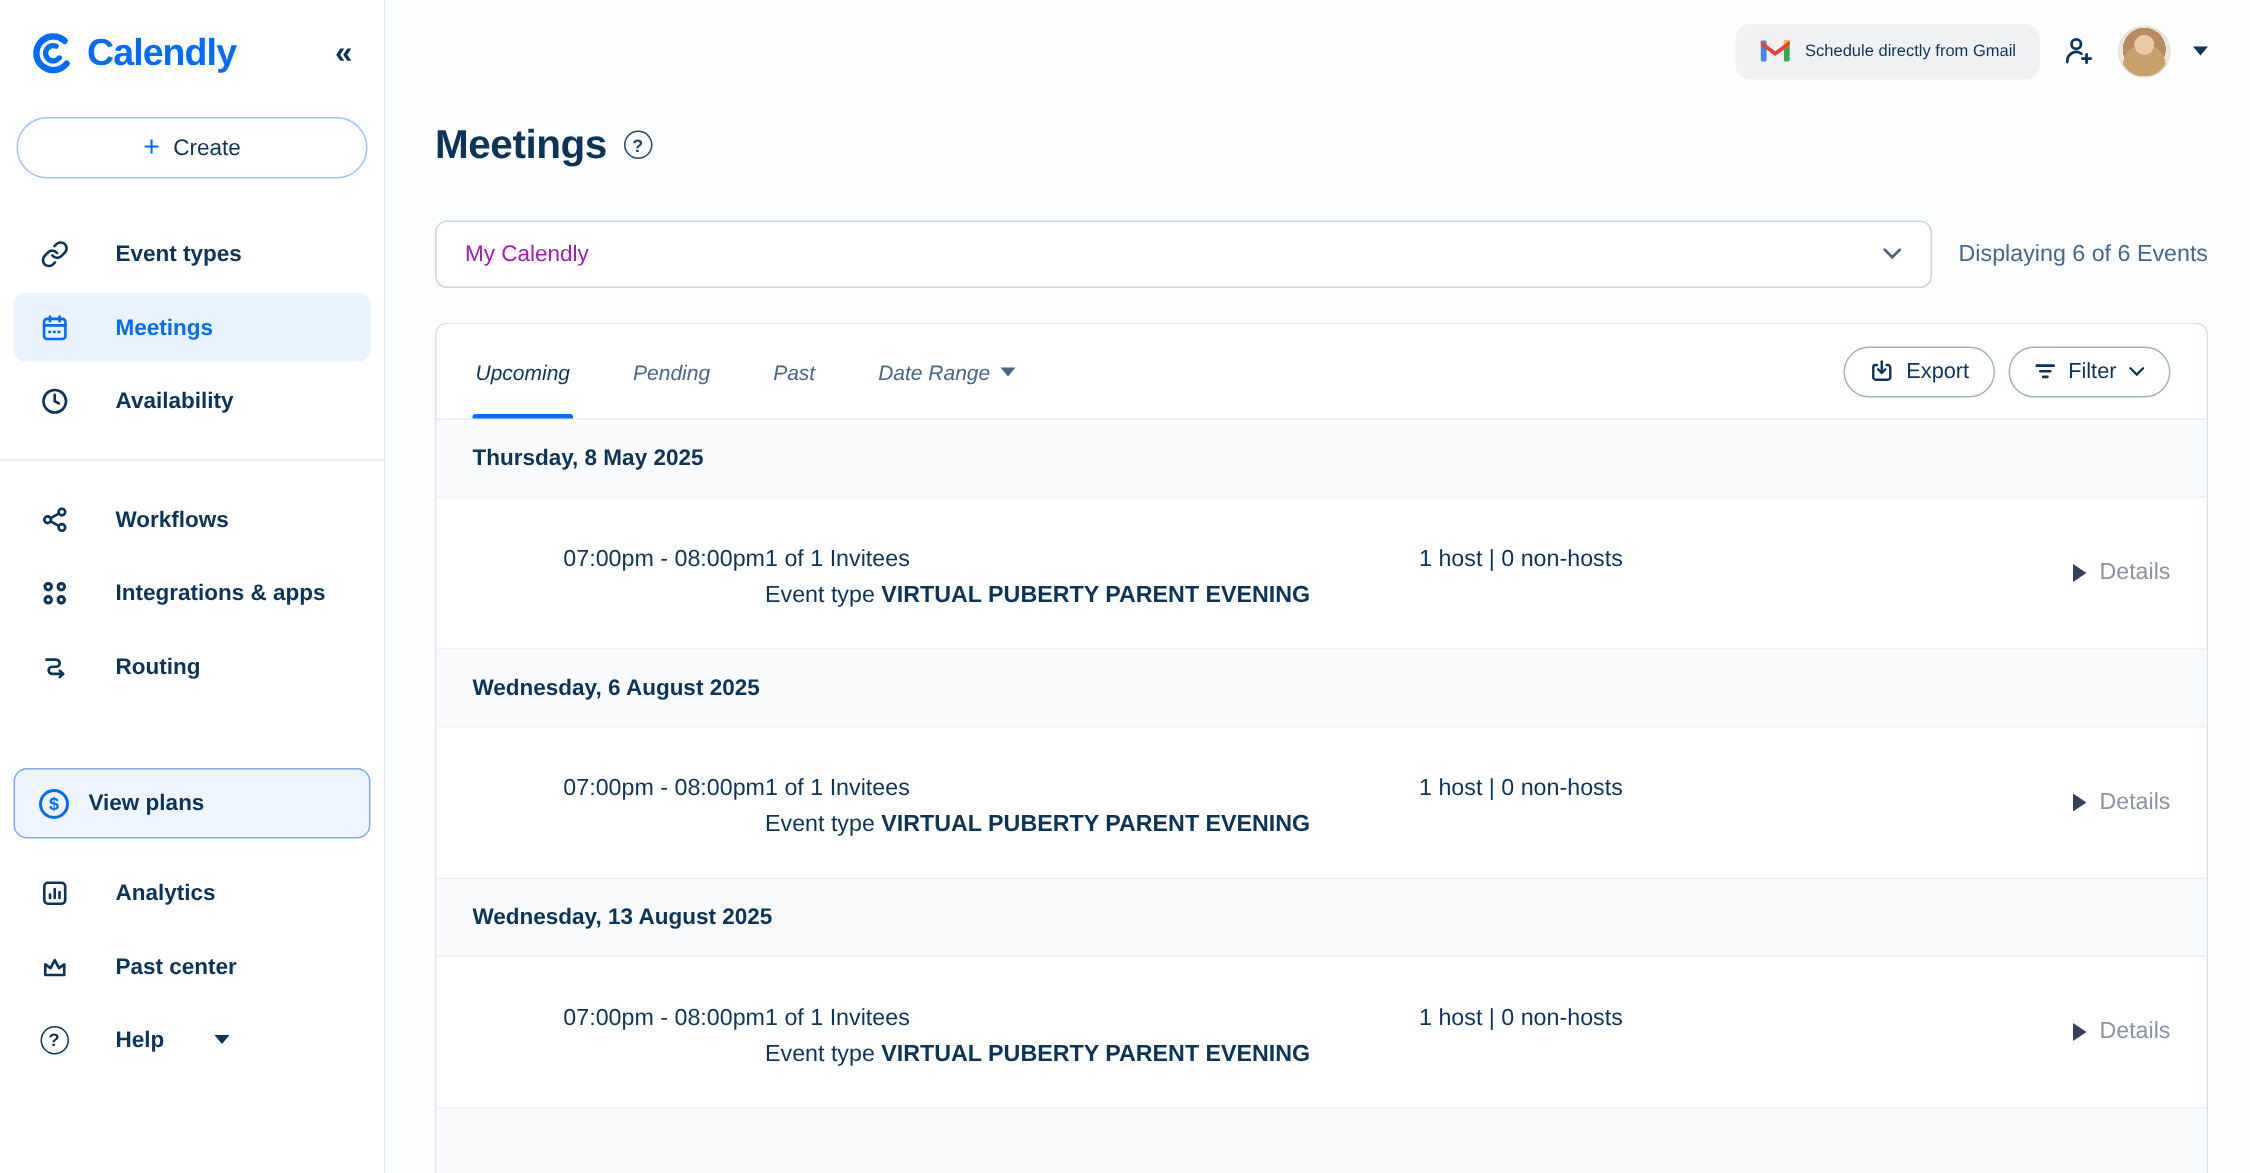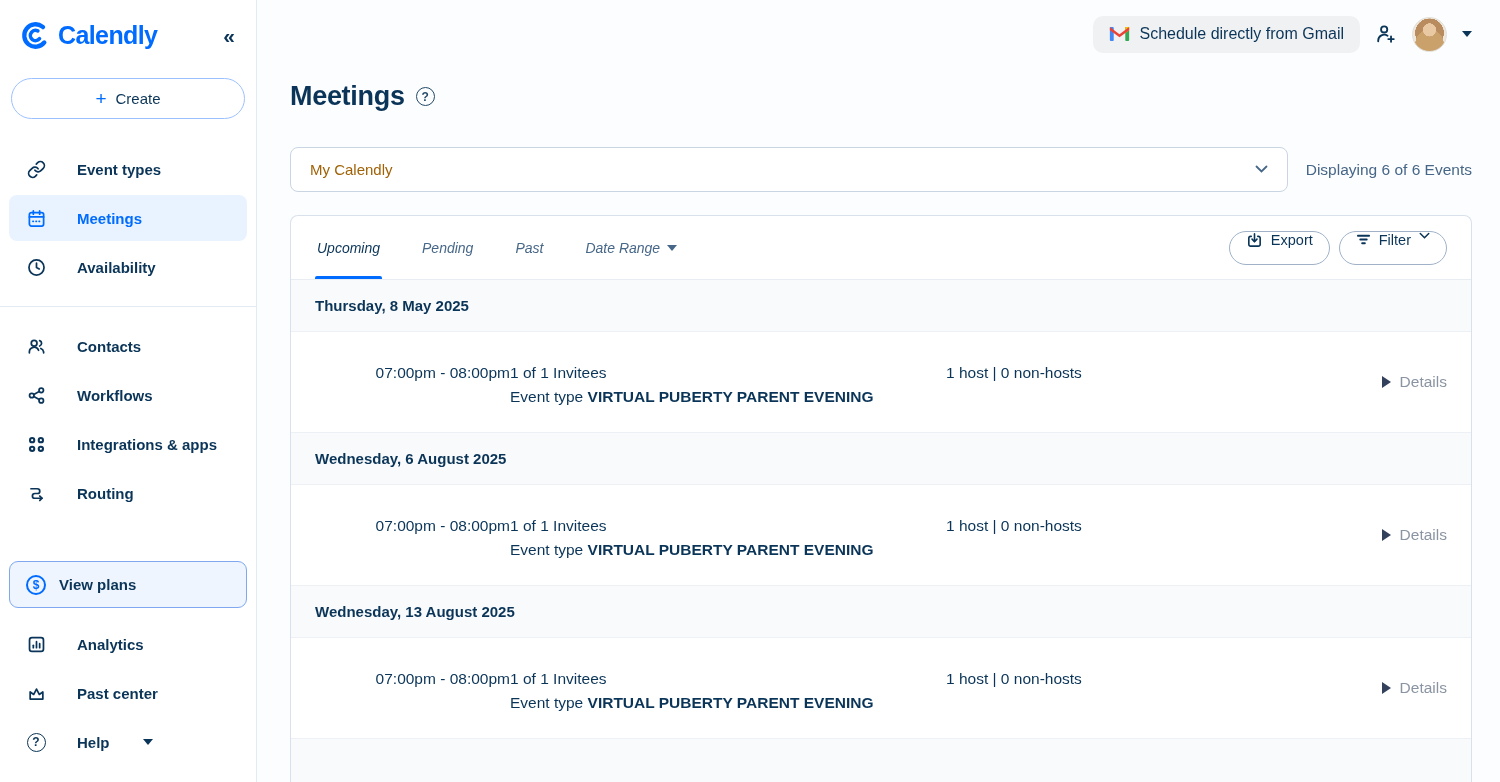--- a/index.html
+++ b/index.html
@@ -87,42 +87,42 @@
     background:#fcfdfe;
     overflow:hidden;
   }
   .topbar {
     height:68px; display:flex; align-items:center; justify-content:flex-end; gap:15px;
   }
   .gmail-pill {
     background:#f0f1f3; border-radius:10px;
     height:37px; padding:0 16px;
     display:flex; align-items:center; gap:9px;
-    font-size:16px; color:#0b3558; cursor:pointer;
+    font-size:11px; color:#0b3558; cursor:pointer;
   }
   .invite-icon { cursor:pointer; }
   .avatar {
     width:35px; height:35px; border-radius:50%; cursor:pointer;
     border:1px solid #e3e0db;
     background:
       radial-gradient(circle at 50% 36%, #e9c8a4 0 24%, rgba(0,0,0,0) 25%),
       radial-gradient(circle at 50% 78%, #caa06b 0 46%, rgba(0,0,0,0) 47%),
       radial-gradient(circle at 50% 45%, #b98c5f 0 58%, #efe7dc 59%);
   }
   .avatar-caret { cursor:pointer; }
 
   .page-title-row { display:flex; align-items:center; gap:11px; margin-top:13px; }
   .page-title { font-size:27px; font-weight:700; color:#0b3558; letter-spacing:-0.3px; }
 
   .toolbar-row { display:flex; align-items:center; margin-top:35px; }
   .team-select {
     flex:1; height:45px;
     background:#fff; border:1px solid #c9d5e3; border-radius:8px;
     display:flex; align-items:center; justify-content:space-between;
-    padding:0 19px; font-size:15px; color:#a16207; cursor:pointer;
+    padding:0 19px; font-size:15px; color:#a21caf; cursor:pointer;
   }
   .displaying { margin-left:18px; color:#476788; font-size:15.5px; white-space:nowrap; }
 
   
   .card {
     margin-top:23px; flex:1;
     background:#fff;
     border:1px solid #d9e1ec; border-bottom:none;
     border-radius:8px 8px 0 0;
     overflow:hidden;
@@ -141,21 +141,21 @@
   }
   .tab.active { color:#0b3558; font-weight:500; }
   .tab.active::after {
     content:""; position:absolute; left:0; right:0; bottom:0;
     height:3px; background:#006bff; border-radius:2px 2px 0 0;
   }
   .header-actions { margin-left:auto; display:flex; gap:9px; }
   .pill-btn {
     height:34px; border-radius:17px;
     border:1px solid #9fb2c8; background:#fff;
-    display:flex; gap:8px;
+    display:flex; align-items:center; gap:8px;
     padding:0 16px; font-size:14.5px; color:#0b3558; cursor:pointer;
   }
 
   .date-header {
     background:#f9fafc;
     border-bottom:1px solid #edf1f6;
     padding:17px 24px;
     font-size:15px; font-weight:700; color:#0b3558;
   }
   .event-row {
@@ -231,31 +231,20 @@
             <polyline points="12 6.5 12 12 15.5 13.8"></polyline>
         </svg>
       </span>
       <span>Availability</span>
     </div>
   </nav>
 
   <hr class="sidebar-divider">
 
   <nav class="nav" style="margin-top:0">
-    <div class="nav-item">
-      <span class="nicon">
-        <svg width="19" height="19" viewBox="0 0 24 24" fill="none" stroke="#0b3558" stroke-width="2.2" stroke-linecap="round" stroke-linejoin="round">
-          <circle cx="9" cy="8" r="3.6"></circle>
-          <path d="M3 20v-1.2a6 6 0 0 1 11.6-2"></path>
-          <path d="M16 4.6a3.6 3.6 0 0 1 0 6.8"></path>
-          <path d="M17.5 14.5a6 6 0 0 1 3.5 4.3V20"></path>
-        </svg>
-      </span>
-      <span>Contacts</span>
-    </div>
     <div class="nav-item">
       <span class="nicon">
         <svg width="19" height="19" viewBox="0 0 24 24" fill="none" stroke="#0b3558" stroke-width="2.2" stroke-linecap="round" stroke-linejoin="round">
           <circle cx="18" cy="5.5" r="2.8"></circle>
             <circle cx="6" cy="12" r="2.8"></circle>
             <circle cx="18" cy="18.5" r="2.8"></circle>
           <line x1="8.6" y1="10.6" x2="15.4" y2="6.9"></line>
             <line x1="8.6" y1="13.4" x2="15.4" y2="17.1"></line>
         </svg>
       </span>

